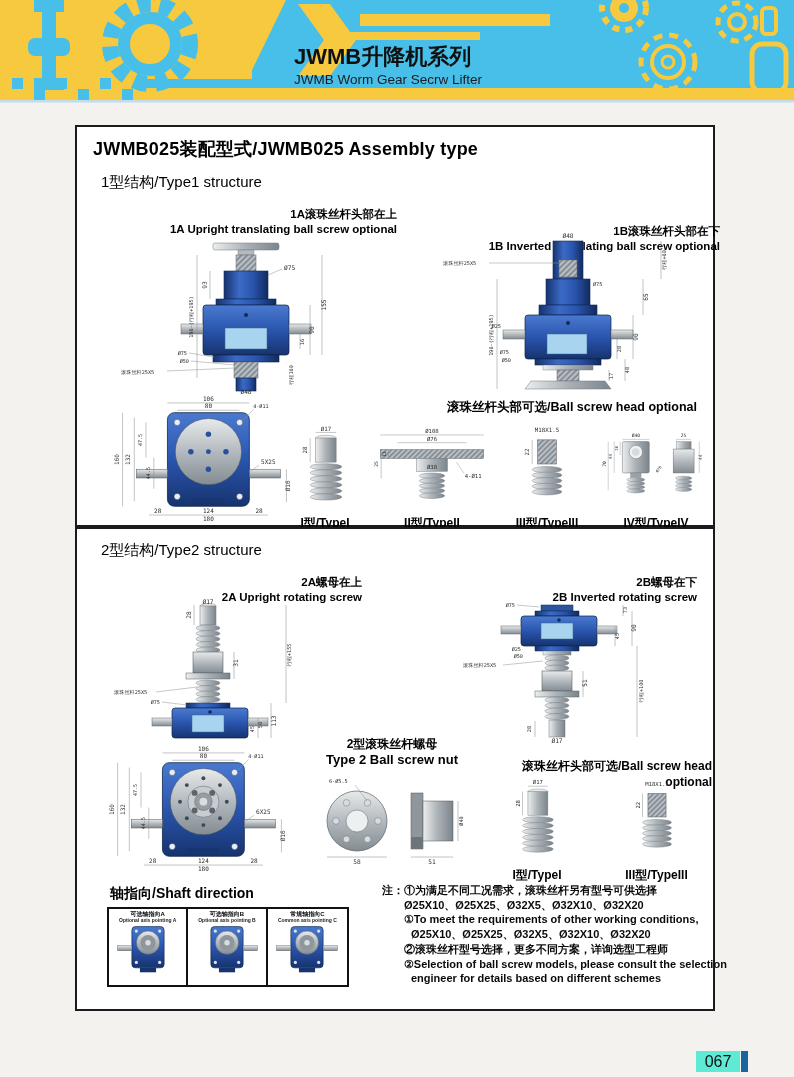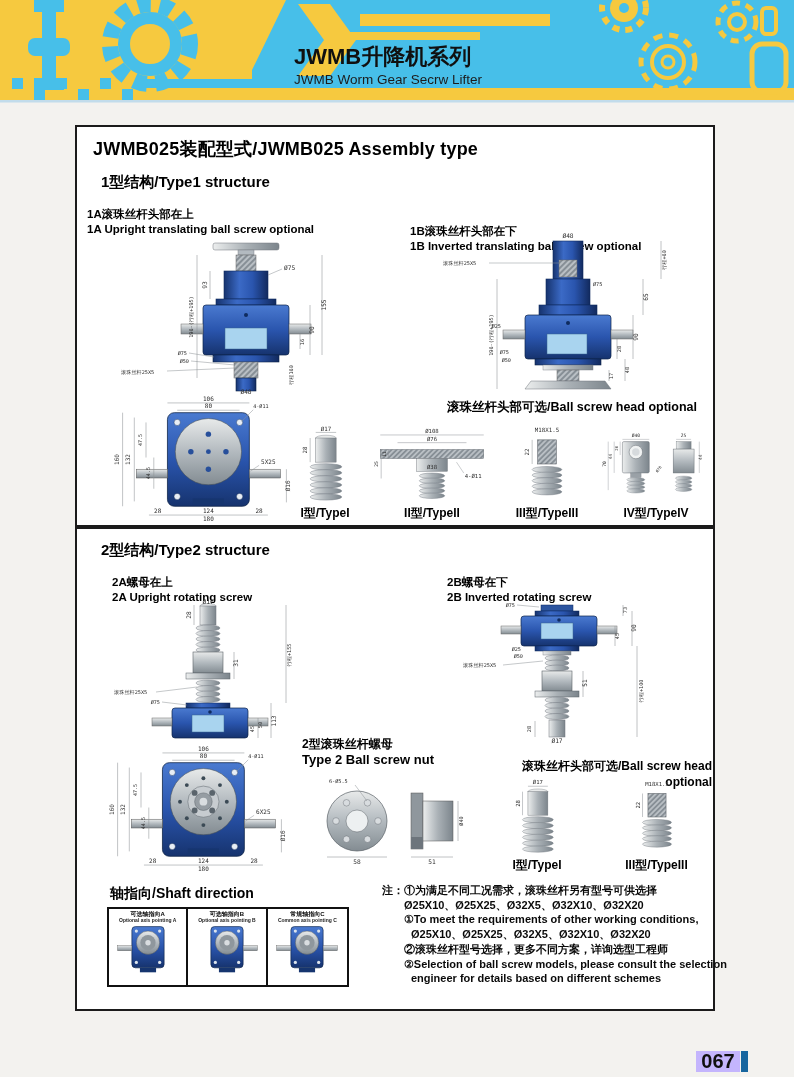--- a/index.html
+++ b/index.html
@@ -5,39 +5,39 @@
   *{margin:0;padding:0;box-sizing:border-box}
   html,body{background:#d8d8d8}
   body{font-family:"Liberation Sans",sans-serif}
   .page{position:relative;width:794px;height:1077px;margin:0 auto;background:#f3f2ef;overflow:hidden}
   .abs{position:absolute}
   .hdr{position:absolute;top:0;left:0}
   .box{position:absolute;left:75px;width:640px;background:#ffffff;border:2px solid #1b1b1b}
   #box1{top:125px;height:402px}
   #box2{top:527px;height:484px}
   .b1title{left:16px;top:10px;font-size:18px;font-weight:bold;color:#000;letter-spacing:.2px}
-  .sec{font-size:15px;font-weight:bold;color:#000}
-  .pair{position:absolute;text-align:left;font-weight:bold;font-size:11.5px;line-height:1.3;color:#000}
+  .sec{font-size:15px;font-weight:normal;color:#000}
+  .pair{position:absolute;text-align:right;font-weight:bold;font-size:11.5px;line-height:1.3;color:#000}
   .heads-title{position:absolute;text-align:right;font-weight:bold;font-size:12.5px;color:#000}
   .hcol{position:absolute;display:flex;flex-direction:column;align-items:center}
-  .hlabel{font-size:12px;font-weight:bold;margin-top:2px;color:#000}
-  .nut-title{position:absolute;font-weight:bold;color:#000;line-height:1.25}
+  .hlabel{font-size:12px;font-weight:bold;margin-top:12px;color:#000}
+  .nut-title{position:absolute;text-align:center;font-weight:bold;color:#000;line-height:1.25}
   .nut-title .cn{font-size:12px}
   .nut-title .en{font-size:13px}
   .shaft-title{font-size:14px;font-weight:bold;color:#000}
   .shaft-table{position:absolute;display:grid;grid-template-columns:1fr 1fr 1fr;border:2px solid #111;background:#fff;width:242px;height:80px}
   .scell{border-right:2px solid #111;display:flex;flex-direction:column;align-items:center;padding-top:2px;overflow:hidden}
   .scell:last-child{border-right:none}
   .scell .cn{font-size:6px;font-weight:bold;line-height:1.1}
   .scell .en{font-size:5px;font-weight:bold;line-height:1.1;color:#222}
   .notes{position:absolute;font-size:11px;font-weight:bold;line-height:1.34;color:#0a0a0a;width:350px}
   .nl{padding-left:22px}
   .nl.first{padding-left:0}
   .nl.deep{padding-left:29px}
-  .pageno{position:absolute;left:696px;top:1051px;width:44px;height:21px;background:#c4b5fd;display:flex;align-items:center;justify-content:center;font-weight:bold;font-size:20px;color:#101010}
+  .pageno{position:absolute;left:696px;top:1051px;width:44px;height:21px;background:#5eead4;display:flex;align-items:center;justify-content:center;font-weight:normal;font-size:16px;color:#101010}
   .pagebar{position:absolute;left:741px;top:1051px;width:7px;height:21px;background:#17669f}
   
   .dm{stroke:#8b9095;stroke-width:.55;fill:none}
   .ld{stroke:#8b9095;stroke-width:.5;fill:none}
   .dx{font-family:"DejaVu Sans Mono",monospace;font-size:6.2px;fill:#2e2e2e}
   .dxs{font-family:"DejaVu Sans Mono",monospace;font-size:5.2px;fill:#2e2e2e}
   .mid{text-anchor:middle}
   .end{text-anchor:end}
 </style>
 </head>

